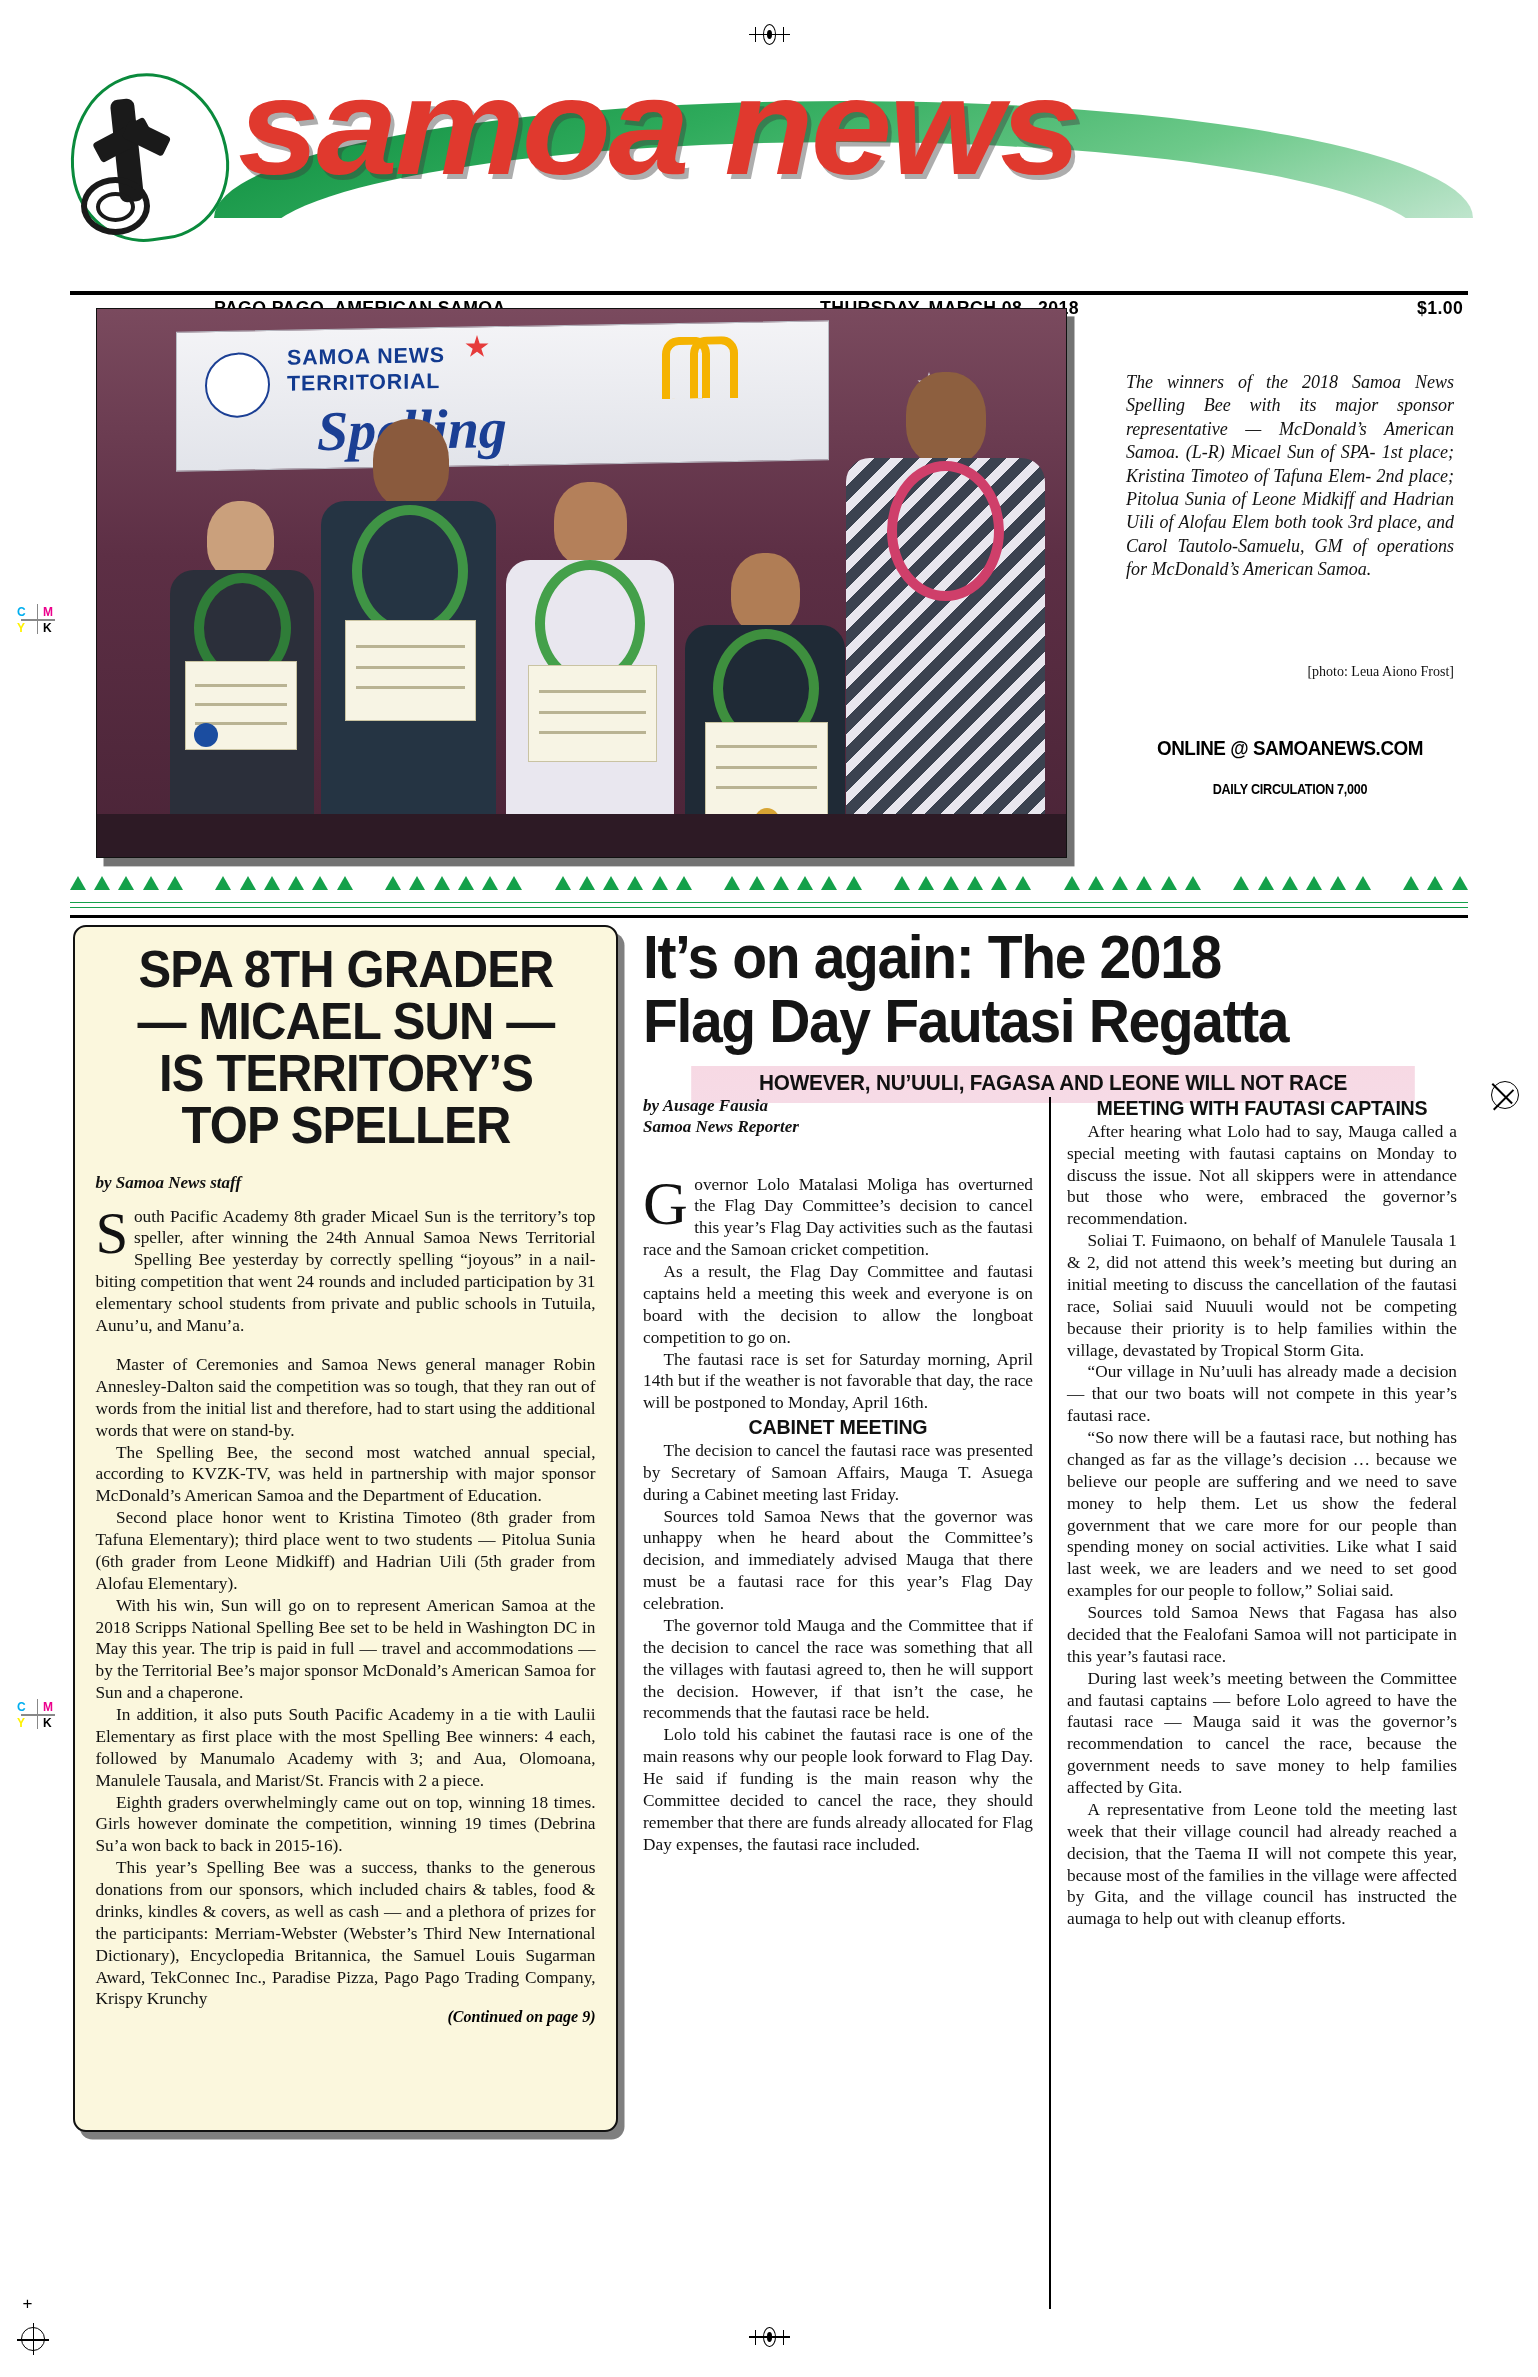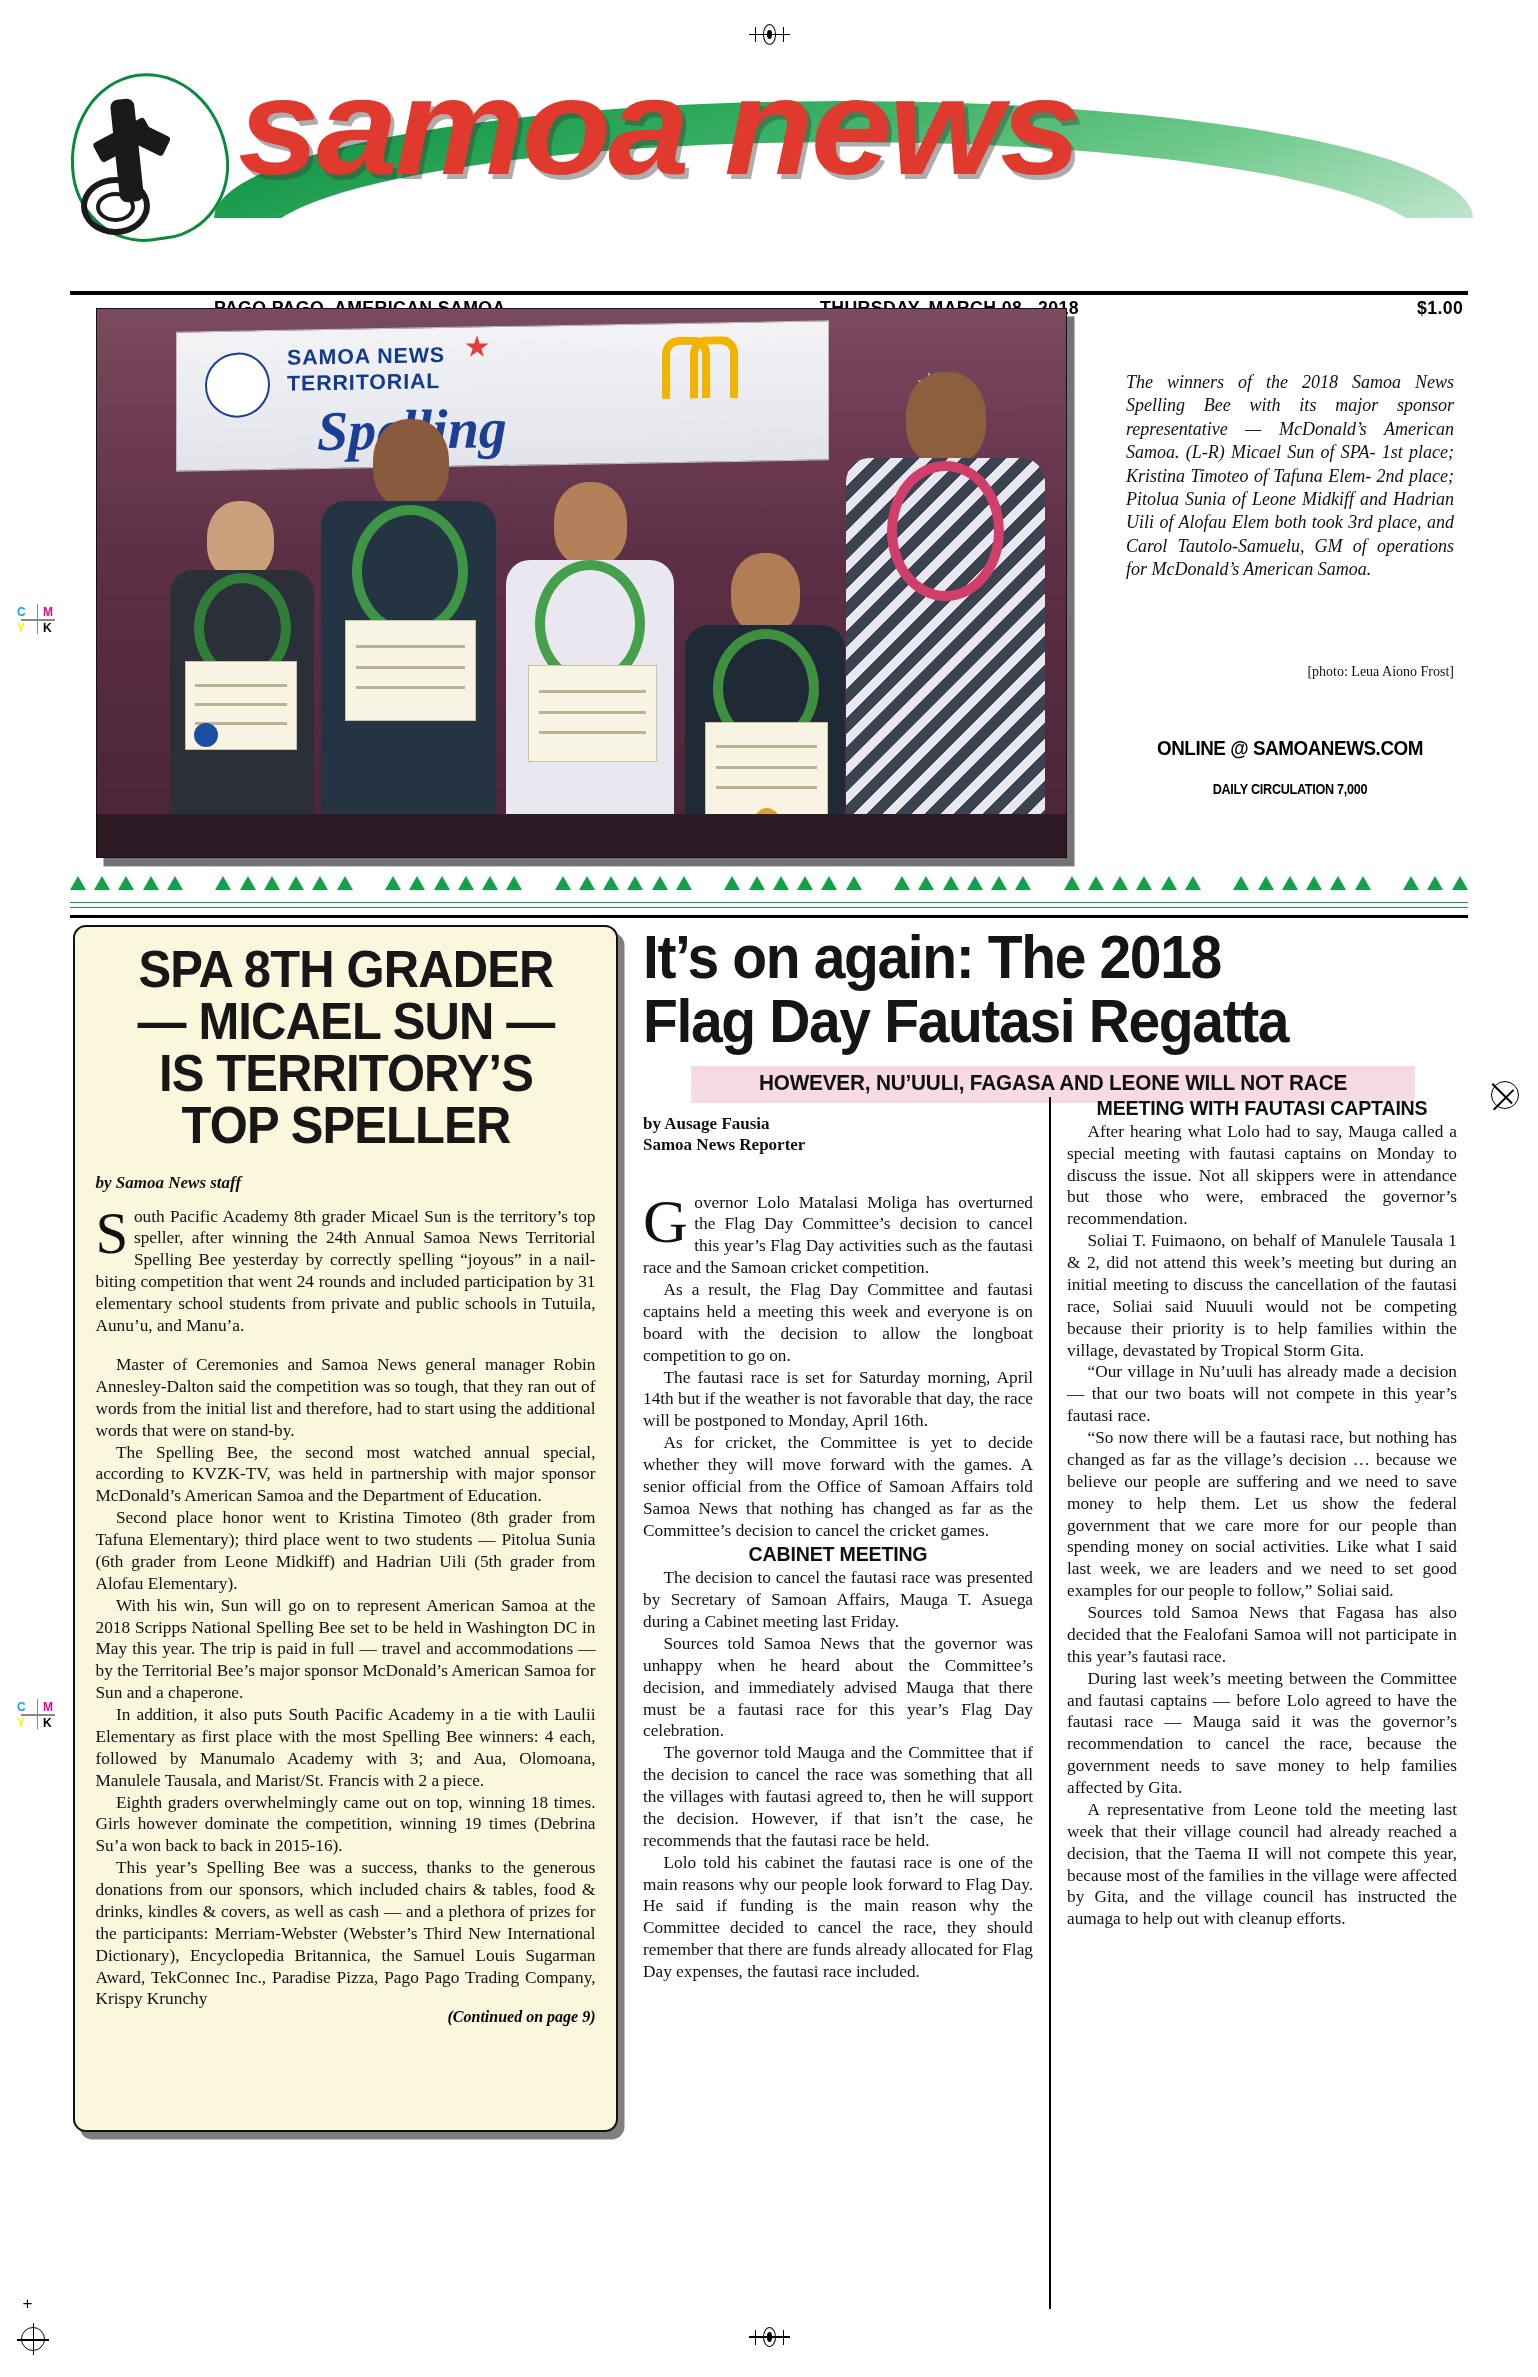--- a/index.html
+++ b/index.html
@@ -241,22 +241,22 @@
     letter-spacing:-0.2px;
     transform:scaleX(0.97); transform-origin:center;
   }
   .cols { position:absolute; left:0; top:170px; width:825px; height:1231px; }
   .col { position:absolute; top:0; width:390px; }
   .col-mid { left:0; }
   .col-right { left:424px; }
   .col-rule { position:absolute; left:406px; top:1.9px; width:1.9px; height:1212px; background:#000; }
 
   .byline-main {
-    font-family:"Liberation Serif", serif; font-weight:bold; 
-    font-size:17px; line-height:1.25; color:#111;margin-top:18px;
+    font-family:"Liberation Serif", serif; font-weight:bold; font-style:italic;
+    font-size:17px; line-height:1.25; color:#111;
   }
   .drop-para {
     margin-top:36px; font-size:17.3px; line-height:1.265;
     text-align:justify; color:#111; hyphens:auto;
   }
   .drop-para::first-letter {
     float:left; font-size:62px; line-height:0.82; padding:4.7px 6.5px 0 0;
     font-family:"Liberation Serif", serif;
   }
   .sec-hd {
@@ -508,21 +508,20 @@
 
     <div class="col col-mid">
       <div class="byline-main">
         <div>by Ausage Fausia</div>
         <div>Samoa News Reporter</div>
       </div>
       <div class="drop-para">Governor Lolo Matalasi Moliga has overturned the Flag Day Committee’s decision to cancel this year’s Flag Day activities such as the fautasi race and the Samoan cricket competition.</div>
       <div id="mid-body-1">
           <p class="body-para">As a result, the Flag Day Committee and fautasi captains held a meeting this week and everyone is on board with the decision to allow the longboat competition to go on.</p>
           <p class="body-para">The fautasi race is set for Saturday morning, April 14th but if the weather is not favorable that day, the race will be postponed to Monday, April 16th.</p>
-          <p class="body-para">As for cricket, the Committee is yet to decide whether they will move forward with the games. A senior official from the Office of Samoan Affairs told Samoa News that nothing has changed as far as the Committee’s decision to cancel the cricket games.</p>
         </div>
       <div class="sec-hd">CABINET MEETING</div>
       <div id="mid-body-2">
           <p class="body-para">The decision to cancel the fautasi race was presented by Secretary of Samoan Affairs, Mauga T. Asuega during a Cabinet meeting last Friday.</p>
           <p class="body-para">Sources told Samoa News that the governor was unhappy when he heard about the Committee’s decision, and immediately advised Mauga that there must be a fautasi race for this year’s Flag Day celebration.</p>
           <p class="body-para">The governor told Mauga and the Committee that if the decision to cancel the race was something that all the villages with fautasi agreed to, then he will support the decision. However, if that isn’t the case, he recommends that the fautasi race be held.</p>
           <p class="body-para">Lolo told his cabinet the fautasi race is one of the main reasons why our people look forward to Flag Day. He said if funding is the main reason why the Committee decided to cancel the race, they should remember that there are funds already allocated for Flag Day expenses, the fautasi race included.</p>
         </div>
     </div>
 

